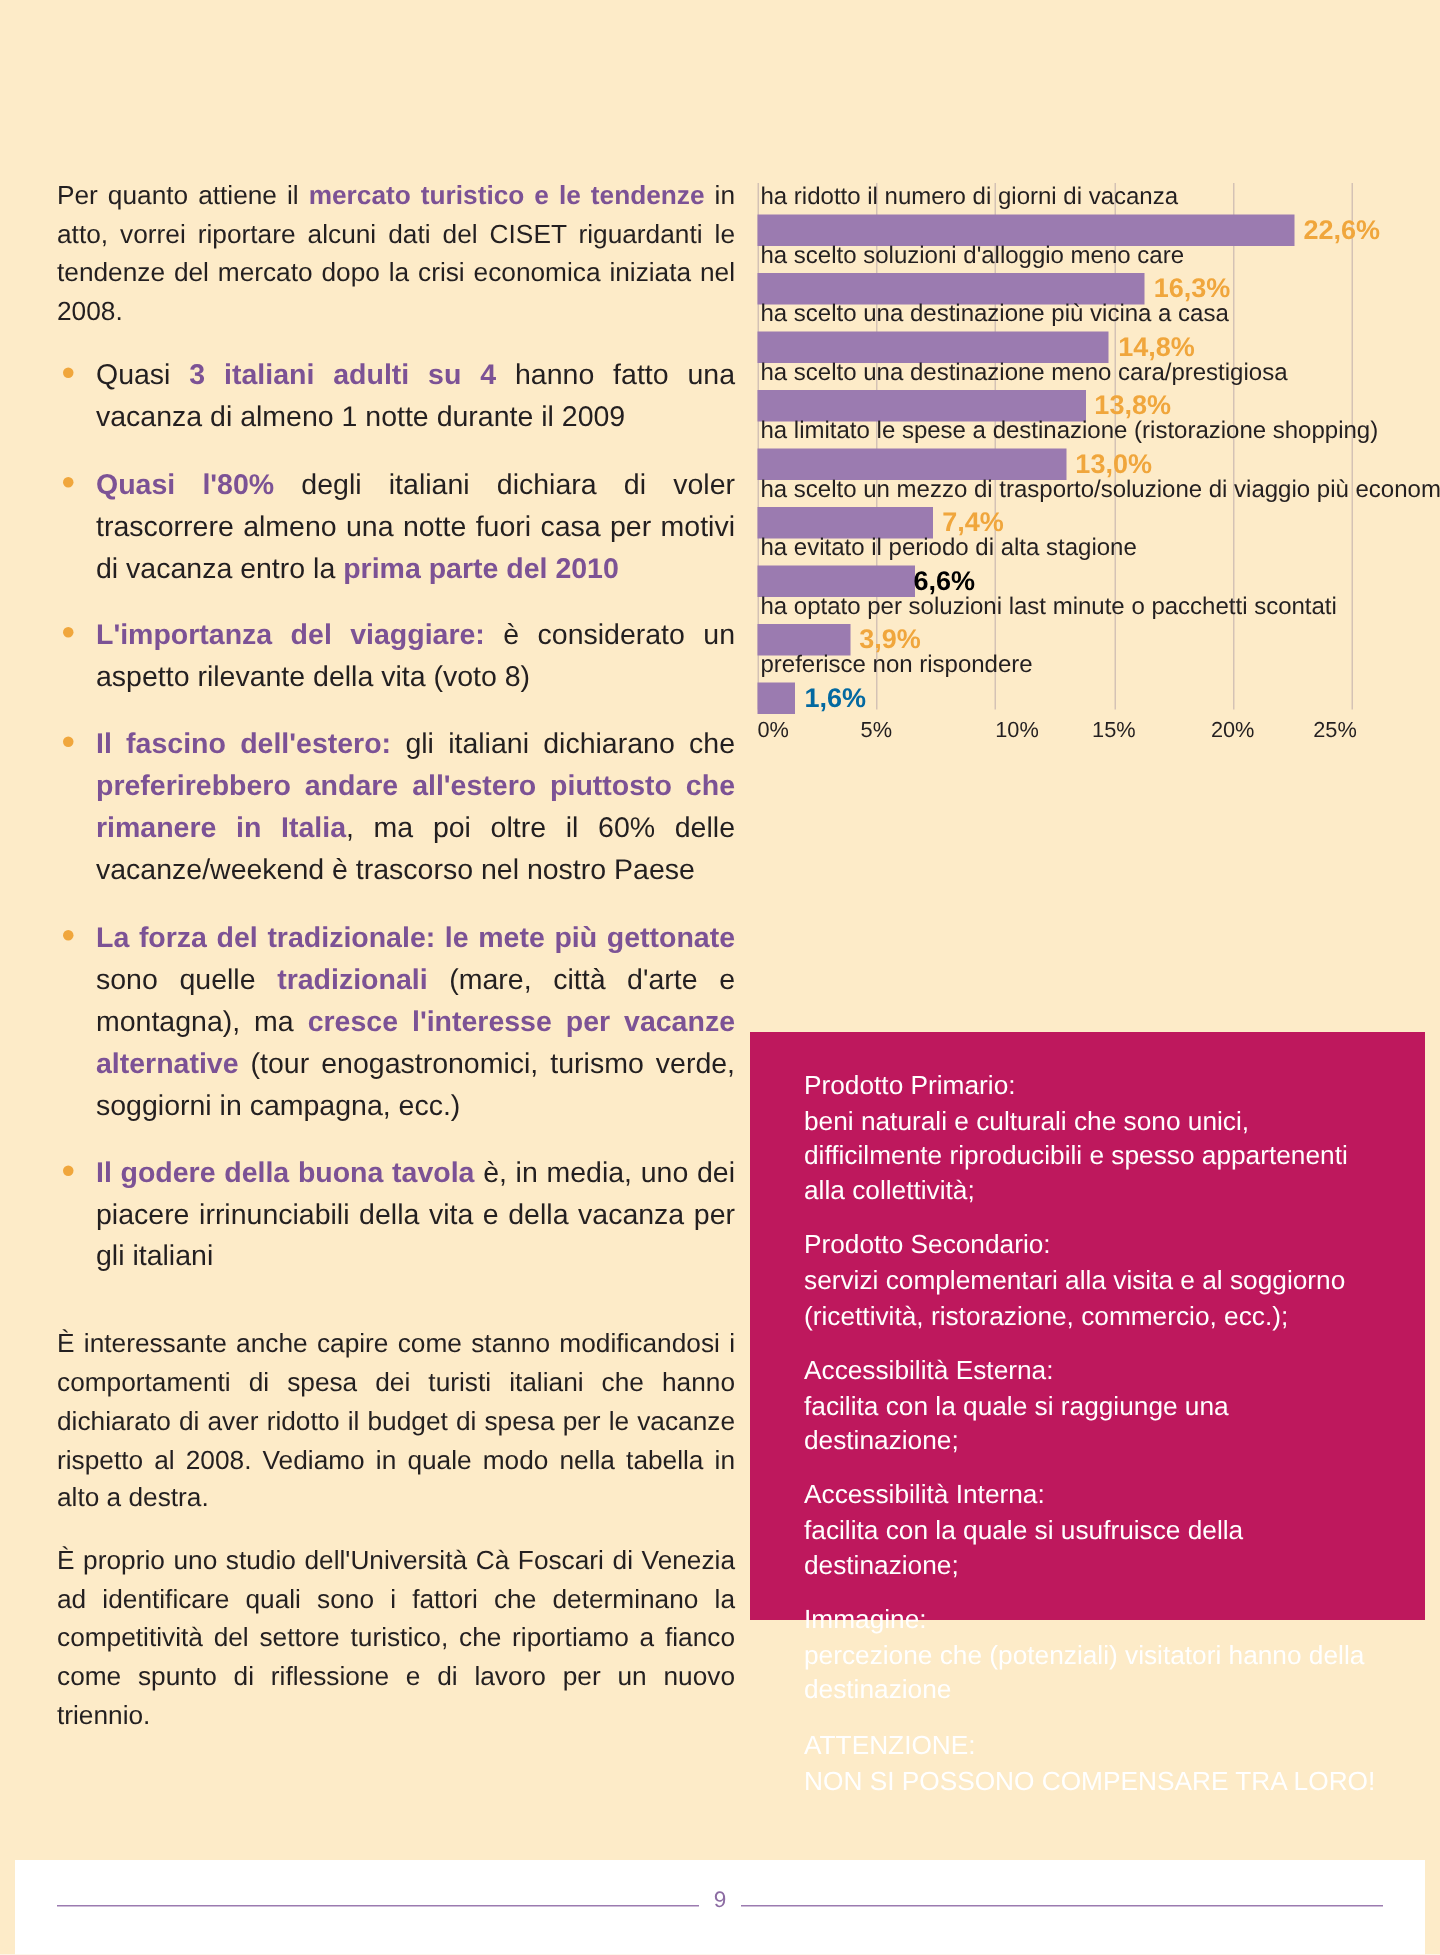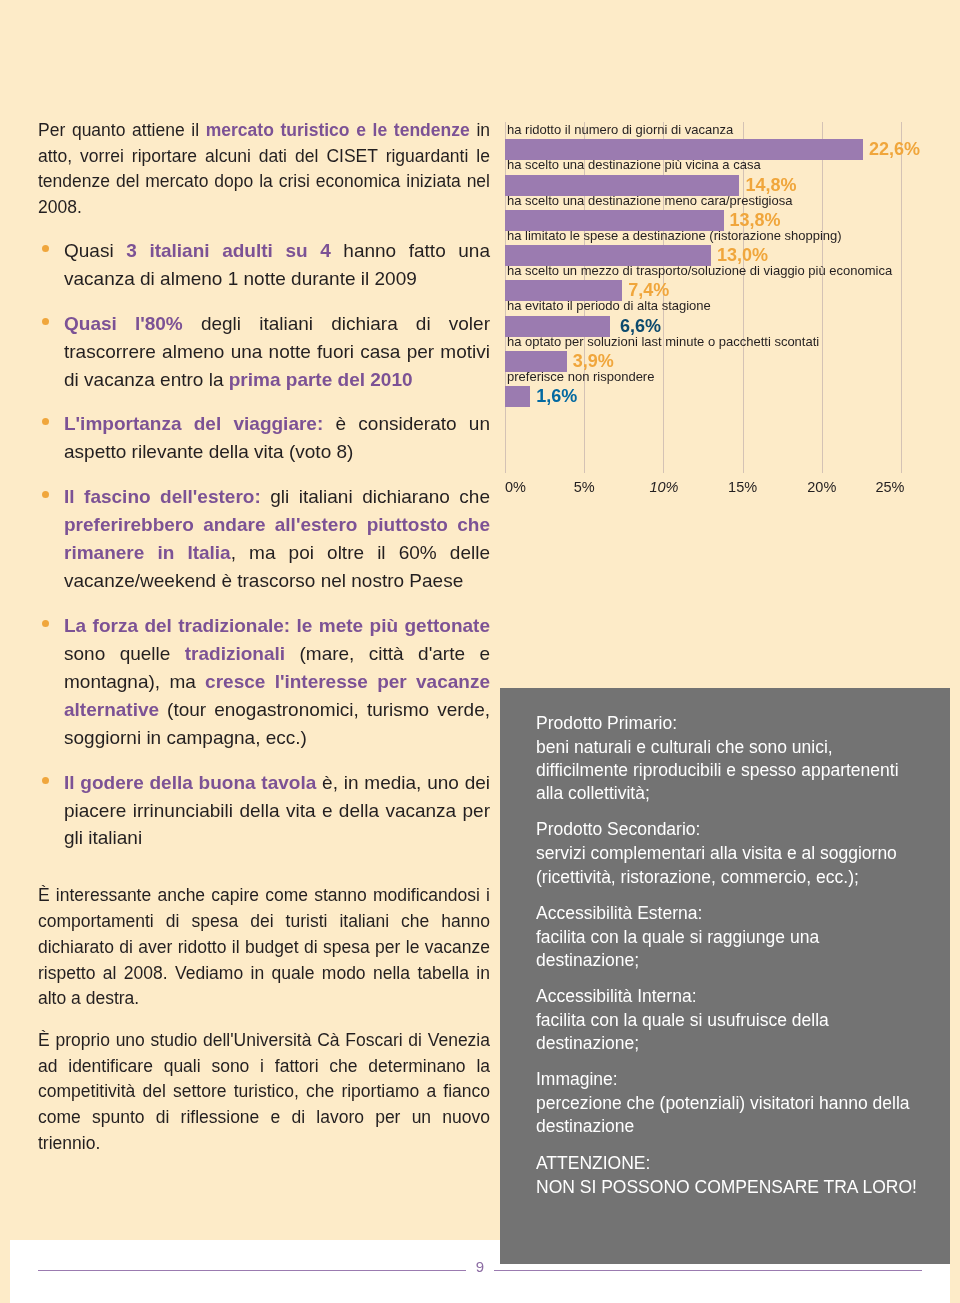--- a/index.html
+++ b/index.html
@@ -102,21 +102,21 @@
     left: 505px;
     top: 122px;
     width: 430px;
     height: 520px;
   }
   .bar-row {
     position: relative;
     margin-bottom: 3px;
   }
   .bar-label {
-    font-size: 13px;
+    font-size: 16px;
     color: #231f20;
     line-height: 1.25;
     padding-left: 2px;
     white-space: nowrap;
     font-family: "Liberation Sans", sans-serif;
   }
   .bar-track {
     position: relative;
     height: 15px;
     margin-top: 1px;
@@ -168,22 +168,22 @@
     transform: translateX(-50%);
     white-space: nowrap;
   }
 
   
   #purple-box {
     position: absolute;
     left: 500px;
     top: 688px;
     width: 450px;
-    height: 576px;
-    background: #737373;
+    height: 392px;
+    background: #be185d;
     color: #ffffff;
   }
   #purple-inner {
     padding: 24px 24px 0 36px;
   }
   .pb-head {
     font-size: 17.5px;
     color: #ffffff;
     margin: 0 0 1px 0;
     line-height: 1.32;
@@ -275,20 +275,27 @@
       </div>
     <div id="bars">
         <div class="bar-row">
           <div class="bar-label">ha ridotto il numero di giorni di vacanza</div>
           <div class="bar-track">
             <div class="bar-fill" style="width: 357.984px; background: rgb(155, 123, 176);"></div>
             <div class="bar-value" style="left: 357.984px; color: rgb(240, 166, 60);">22,6%</div>
           </div>
         </div>
         <div class="bar-row">
+          <div class="bar-label">ha scelto soluzioni d'alloggio meno care</div>
+          <div class="bar-track">
+            <div class="bar-fill" style="width: 258.192px; background: rgb(155, 123, 176);"></div>
+            <div class="bar-value" style="left: 258.192px; color: rgb(240, 166, 60);">16,3%</div>
+          </div>
+        </div>
+        <div class="bar-row">
           <div class="bar-label">ha scelto una destinazione più vicina a casa</div>
           <div class="bar-track">
             <div class="bar-fill" style="width: 234.432px; background: rgb(155, 123, 176);"></div>
             <div class="bar-value" style="left: 234.432px; color: rgb(240, 166, 60);">14,8%</div>
           </div>
         </div>
         <div class="bar-row">
           <div class="bar-label">ha scelto una destinazione meno cara/prestigiosa</div>
           <div class="bar-track">
             <div class="bar-fill" style="width: 218.592px; background: rgb(155, 123, 176);"></div>
@@ -306,42 +313,42 @@
           <div class="bar-label">ha scelto un mezzo di trasporto/soluzione di viaggio più economica</div>
           <div class="bar-track">
             <div class="bar-fill" style="width: 117.216px; background: rgb(155, 123, 176);"></div>
             <div class="bar-value" style="left: 117.216px; color: rgb(240, 166, 60);">7,4%</div>
           </div>
         </div>
         <div class="bar-row">
           <div class="bar-label">ha evitato il periodo di alta stagione</div>
           <div class="bar-track">
             <div class="bar-fill" style="width: 104.544px; background: rgb(155, 123, 176);"></div>
-            <div class="bar-value" style="left: 109px; color: #0c4a6e;">6,6%</div>
+            <div class="bar-value" style="left: 98px; color: #000000;">6,6%</div>
           </div>
         </div>
         <div class="bar-row">
           <div class="bar-label">ha optato per soluzioni last minute o pacchetti scontati</div>
           <div class="bar-track">
             <div class="bar-fill" style="width: 61.776px; background: rgb(155, 123, 176);"></div>
             <div class="bar-value" style="left: 61.776px; color: rgb(240, 166, 60);">3,9%</div>
           </div>
         </div>
         <div class="bar-row">
           <div class="bar-label">preferisce non rispondere</div>
           <div class="bar-track">
             <div class="bar-fill" style="width: 25.344px; background: rgb(155, 123, 176);"></div>
             <div class="bar-value" style="left: 25.344px; color: #0369a1;">1,6%</div>
           </div>
         </div>
       </div>
     <div id="x-axis" style="top: 357.375px;">
         <span class="x-tick" style="left: 0px; transform: translateX(0px);">0%</span>
         <span class="x-tick" style="left: 79.2px;">5%</span>
-        <span class="x-tick" style="left: 159px; font-style: italic;">10%</span>
+        <span class="x-tick" style="left: 173px;">10%</span>
         <span class="x-tick" style="left: 237.6px;">15%</span>
         <span class="x-tick" style="left: 316.8px;">20%</span>
         <span class="x-tick" style="left: 385px;">25%</span>
       </div>
   </div>
 
   <div id="purple-box">
     <div id="purple-inner">
         <p class="pb-head">Prodotto Primario:</p>
         <p class="pb-body">beni naturali e culturali che sono unici, difficilmente riproducibili e spesso appartenenti alla collettività;</p>

